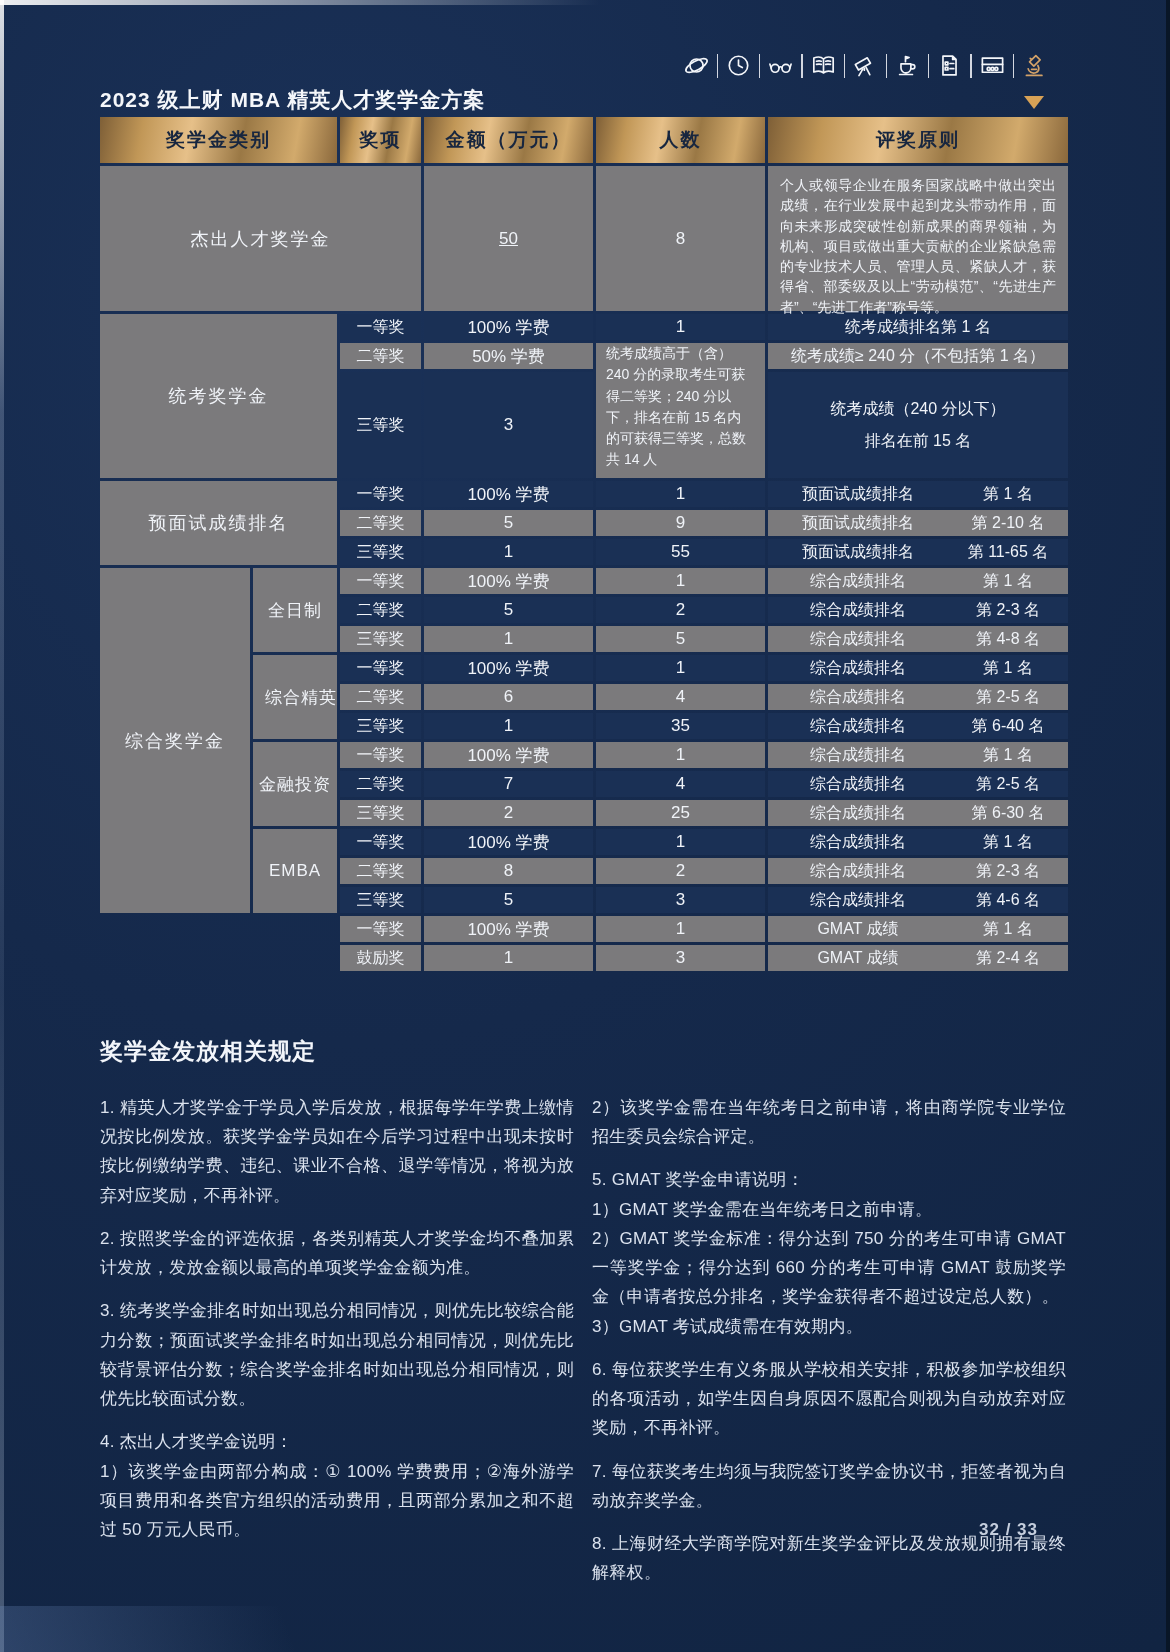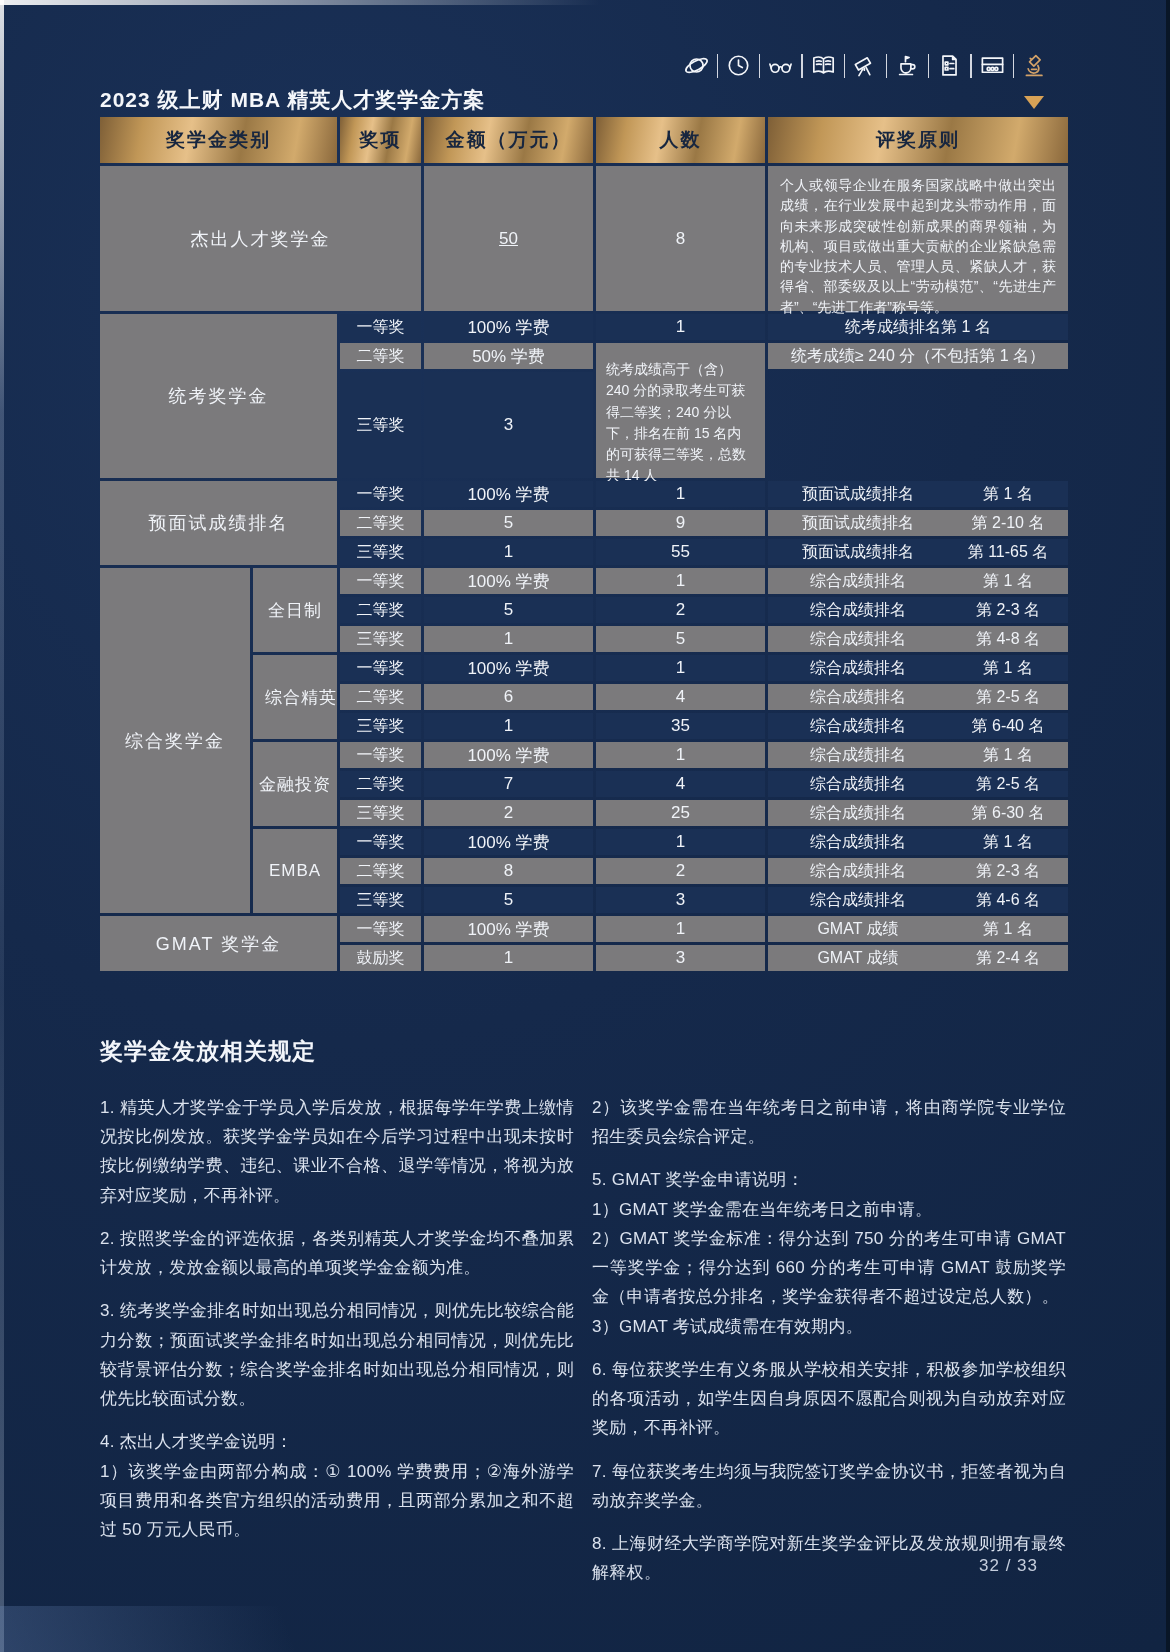--- a/index.html
+++ b/index.html
@@ -30,35 +30,35 @@
         grid-template-rows:46px 145px 26px 26px 106px 26px 26px 26px repeat(12,26px) 26px 26px;}
   .cell{display:flex;align-items:center;justify-content:center;color:#f0f3f8;font-size:16px;}
   .hdr{background:linear-gradient(100deg,#7e5f37 0%,#c19757 18%,#e6c089 38%,#9a7845 60%,#d2aa6c 82%,#8a683c 100%);
         color:#17263f;font-weight:700;font-size:19px;letter-spacing:2px;}
   .gray{background:#7b7a7c;}
   .dark{background:#1a3055;}
   .lbl{font-size:18px;letter-spacing:2px;}
   .sublbl{font-size:17px;letter-spacing:1px;}
   .num{font-size:17px;}
   .just{display:block;text-align:justify;font-size:14px;line-height:1.45;padding:9px 12px;}
-  .notecell{display:block;text-align:left;font-size:14px;line-height:1.52;padding:16px 10px;}
+  .notecell{display:block;text-align:left;font-size:14px;line-height:1.52;padding:0 10px;}
   .pre{white-space:pre-line;line-height:2;text-align:center;}
   .pf{display:flex;}
   .pl{flex:1.5;text-align:center;}
   .pv{flex:1;text-align:center;}
 
   
   .notes{position:absolute;left:100px;top:1036px;width:966px;}
   .notes-title{font-size:23px;font-weight:700;letter-spacing:1px;margin-bottom:26px;color:#f2f5fa;}
   .notes-cols{display:flex;gap:18px;}
   .ncol{flex:1;}
   .note{margin-bottom:14px;}
   .nline{font-size:17px;line-height:1.72;color:#dbe2ee;text-align:justify;letter-spacing:.3px;}
 
-  .page-num{position:absolute;right:128px;top:1556px;font-size:17px;color:#c5cedd;letter-spacing:1px;}
+  .page-num{position:absolute;right:128px;top:1520px;font-size:17px;color:#c5cedd;letter-spacing:1px;font-weight:bold;}
 </style>
 </head>
 <body>
 
 <div class="page">
   <div class="edge-top"></div>
   <div class="edge-left"></div>
   <div class="corner-glow"></div>
 
   <div class="icon-strip">
@@ -126,20 +126,22 @@
       <div class="cell gray lbl" style="grid-area: 3 / 1 / span 3 / span 2;">统考奖学金</div>
       <div class="cell dark" style="grid-area: 3 / 3 / span 1 / span 1;">一等奖</div>
       <div class="cell dark num" style="grid-area: 3 / 4 / span 1 / span 1;">100% 学费</div>
       <div class="cell dark num" style="grid-area: 3 / 5 / span 1 / span 1;">1</div>
       <div class="cell dark" style="grid-area: 3 / 6 / span 1 / span 1;">统考成绩排名第 1 名</div>
       <div class="cell gray" style="grid-area: 4 / 3 / span 1 / span 1;">二等奖</div>
       <div class="cell gray num" style="grid-area: 4 / 4 / span 1 / span 1;">50% 学费</div>
       <div class="cell gray" style="grid-area: 4 / 6 / span 1 / span 1;">统考成绩≥ 240 分（不包括第 1 名）</div>
       <div class="cell dark" style="grid-area: 5 / 3 / span 1 / span 1;">三等奖</div>
       <div class="cell dark num" style="grid-area: 5 / 4 / span 1 / span 1;">3</div>
+      <div class="cell dark pre" style="grid-area: 5 / 6 / span 1 / span 1;">统考成绩（240 分以下）
+排名在前 15 名</div>
       <div class="cell gray notecell" style="grid-area: 4 / 5 / span 2 / span 1;">统考成绩高于（含）240 分的录取考生可获得二等奖；240 分以下，排名在前 15 名内的可获得三等奖，总数共 14 人</div>
       <div class="cell gray lbl" style="grid-area: 6 / 1 / span 3 / span 2;">预面试成绩排名</div>
       <div class="cell dark" style="grid-area: 6 / 3 / span 1 / span 1;">一等奖</div>
       <div class="cell dark num" style="grid-area: 6 / 4 / span 1 / span 1;">100% 学费</div>
       <div class="cell dark num" style="grid-area: 6 / 5 / span 1 / span 1;">1</div>
       <div class="cell dark pf" style="grid-area: 6 / 6 / span 1 / span 1;">
         <span class="pl">预面试成绩排名</span>
         <span class="pv">第 1 名</span>
       </div>
       <div class="cell gray" style="grid-area: 7 / 3 / span 1 / span 1;">二等奖</div>
@@ -238,21 +240,20 @@
         <span class="pl">综合成绩排名</span>
         <span class="pv">第 2-3 名</span>
       </div>
       <div class="cell dark" style="grid-area: 20 / 3 / span 1 / span 1;">三等奖</div>
       <div class="cell dark num" style="grid-area: 20 / 4 / span 1 / span 1;">5</div>
       <div class="cell dark num" style="grid-area: 20 / 5 / span 1 / span 1;">3</div>
       <div class="cell dark pf" style="grid-area: 20 / 6 / span 1 / span 1;">
         <span class="pl">综合成绩排名</span>
         <span class="pv">第 4-6 名</span>
       </div>
-      <div class="cell gray lbl" style="grid-area: 21 / 1 / span 2 / span 2;">GMAT 奖学金</div>
       <div class="cell gray" style="grid-area: 21 / 3 / span 1 / span 1;">一等奖</div>
       <div class="cell gray num" style="grid-area: 21 / 4 / span 1 / span 1;">100% 学费</div>
       <div class="cell gray num" style="grid-area: 21 / 5 / span 1 / span 1;">1</div>
       <div class="cell gray pf" style="grid-area: 21 / 6 / span 1 / span 1;">
         <span class="pl">GMAT 成绩</span>
         <span class="pv">第 1 名</span>
       </div>
       <div class="cell gray" style="grid-area: 22 / 3 / span 1 / span 1;">鼓励奖</div>
       <div class="cell gray num" style="grid-area: 22 / 4 / span 1 / span 1;">1</div>
       <div class="cell gray num" style="grid-area: 22 / 5 / span 1 / span 1;">3</div>

